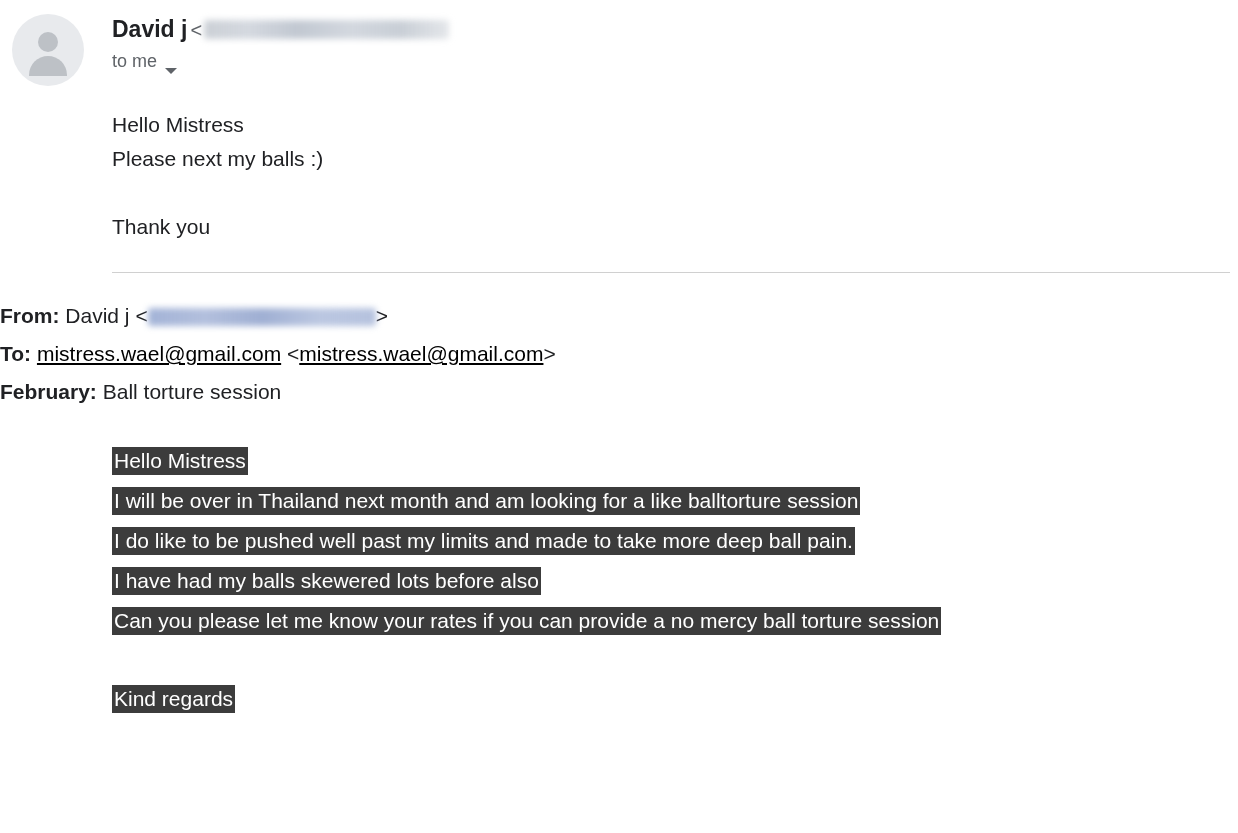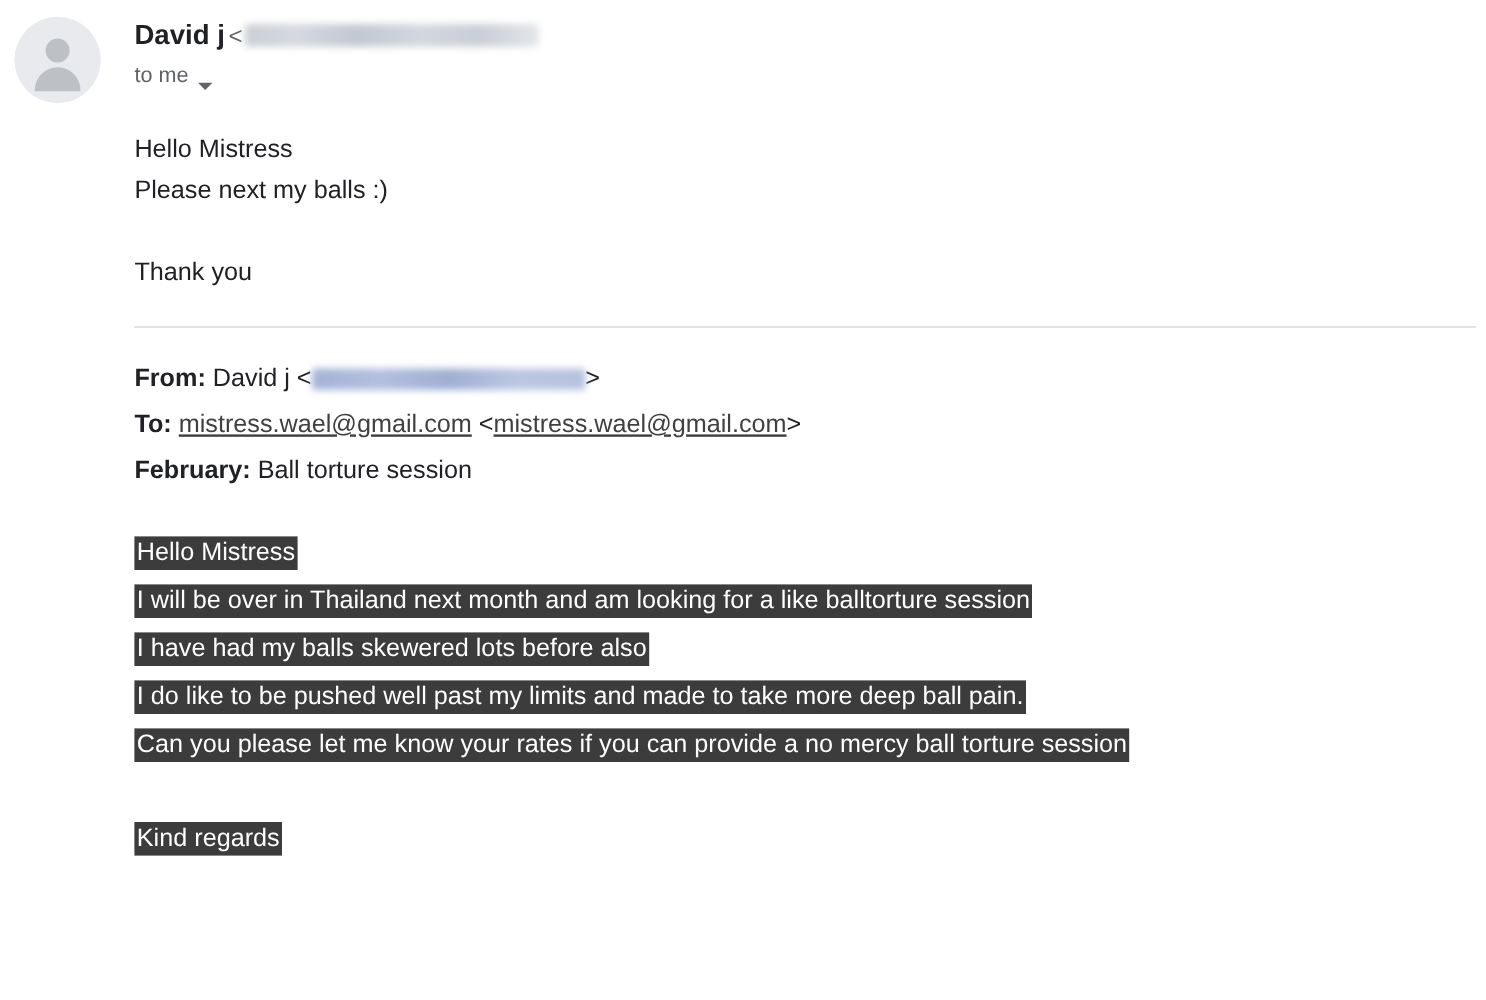--- a/index.html
+++ b/index.html
@@ -135,31 +135,30 @@
 
   hr.divider {
     border: none;
     border-top: 1px solid #d0d0d0;
     margin: 28px 0 0 112px;
     margin-right: 8px;
   }
 
   
   .quoted-headers {
-    padding-left: 112px;
     margin-top: 24px;
     font-size: 21px;
     line-height: 38px;
     color: #202124;
   }
   .quoted-headers .label {
     font-weight: bold;
   }
   .quoted-headers a {
-    color: #404040;
+    color: #000000;
     text-decoration: underline;
   }
   .redacted-link {
     display: inline-block;
     width: 228px;
     height: 18px;
     border-radius: 3px;
     background: linear-gradient(90deg,
       rgba(140,160,205,0.8) 0%,
       rgba(165,180,215,0.85) 25%,
@@ -239,20 +238,20 @@
     </div>
     <div>
       <span class="label">February:</span>
       <span>Ball torture session</span>
     </div>
   </div>
 
   <div class="quoted-body">
     <p class="line"><span class="hl">Hello Mistress</span></p>
     <p class="line"><span class="hl">I will be over in Thailand  next month and am looking for a like balltorture session</span></p>
+    <p class="line"><span class="hl">I do like to be pushed well past my limits and made to take more deep ball pain.</span></p>
     <p class="line"><span class="hl">I have had my balls skewered lots before also</span></p>
-    <p class="line"><span class="hl">I do like to be pushed well past my limits and made to take more deep ball pain.</span></p>
     <p class="line"><span class="hl">Can you please let me know your rates if you can provide a no mercy ball torture session</span></p>
     <div class="quoted-gap"></div>
     <p class="line"><span class="hl">Kind regards </span></p>
   </div>
 
 </div>
 
 </body></html>

